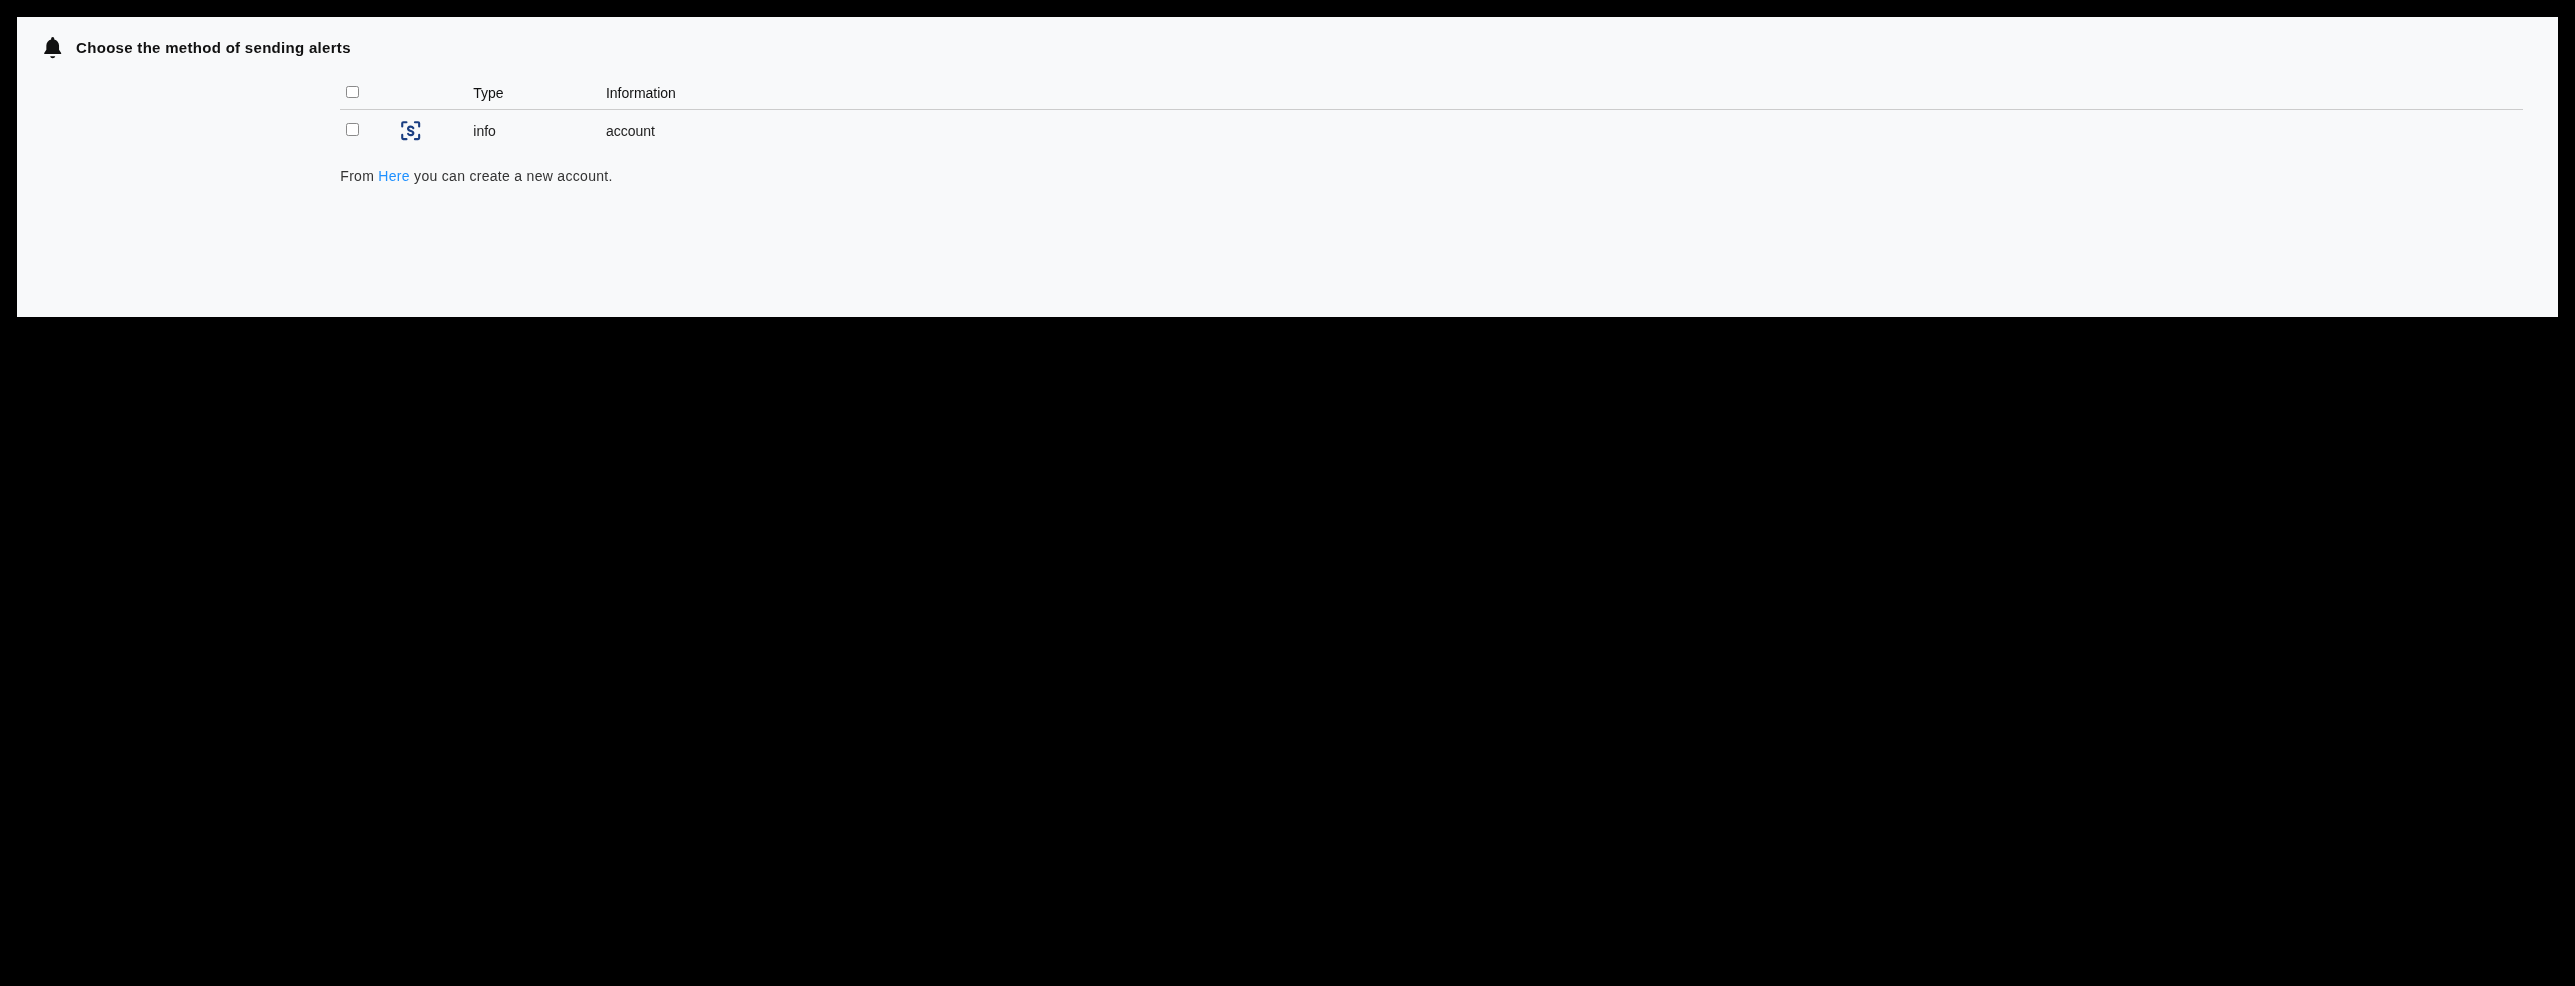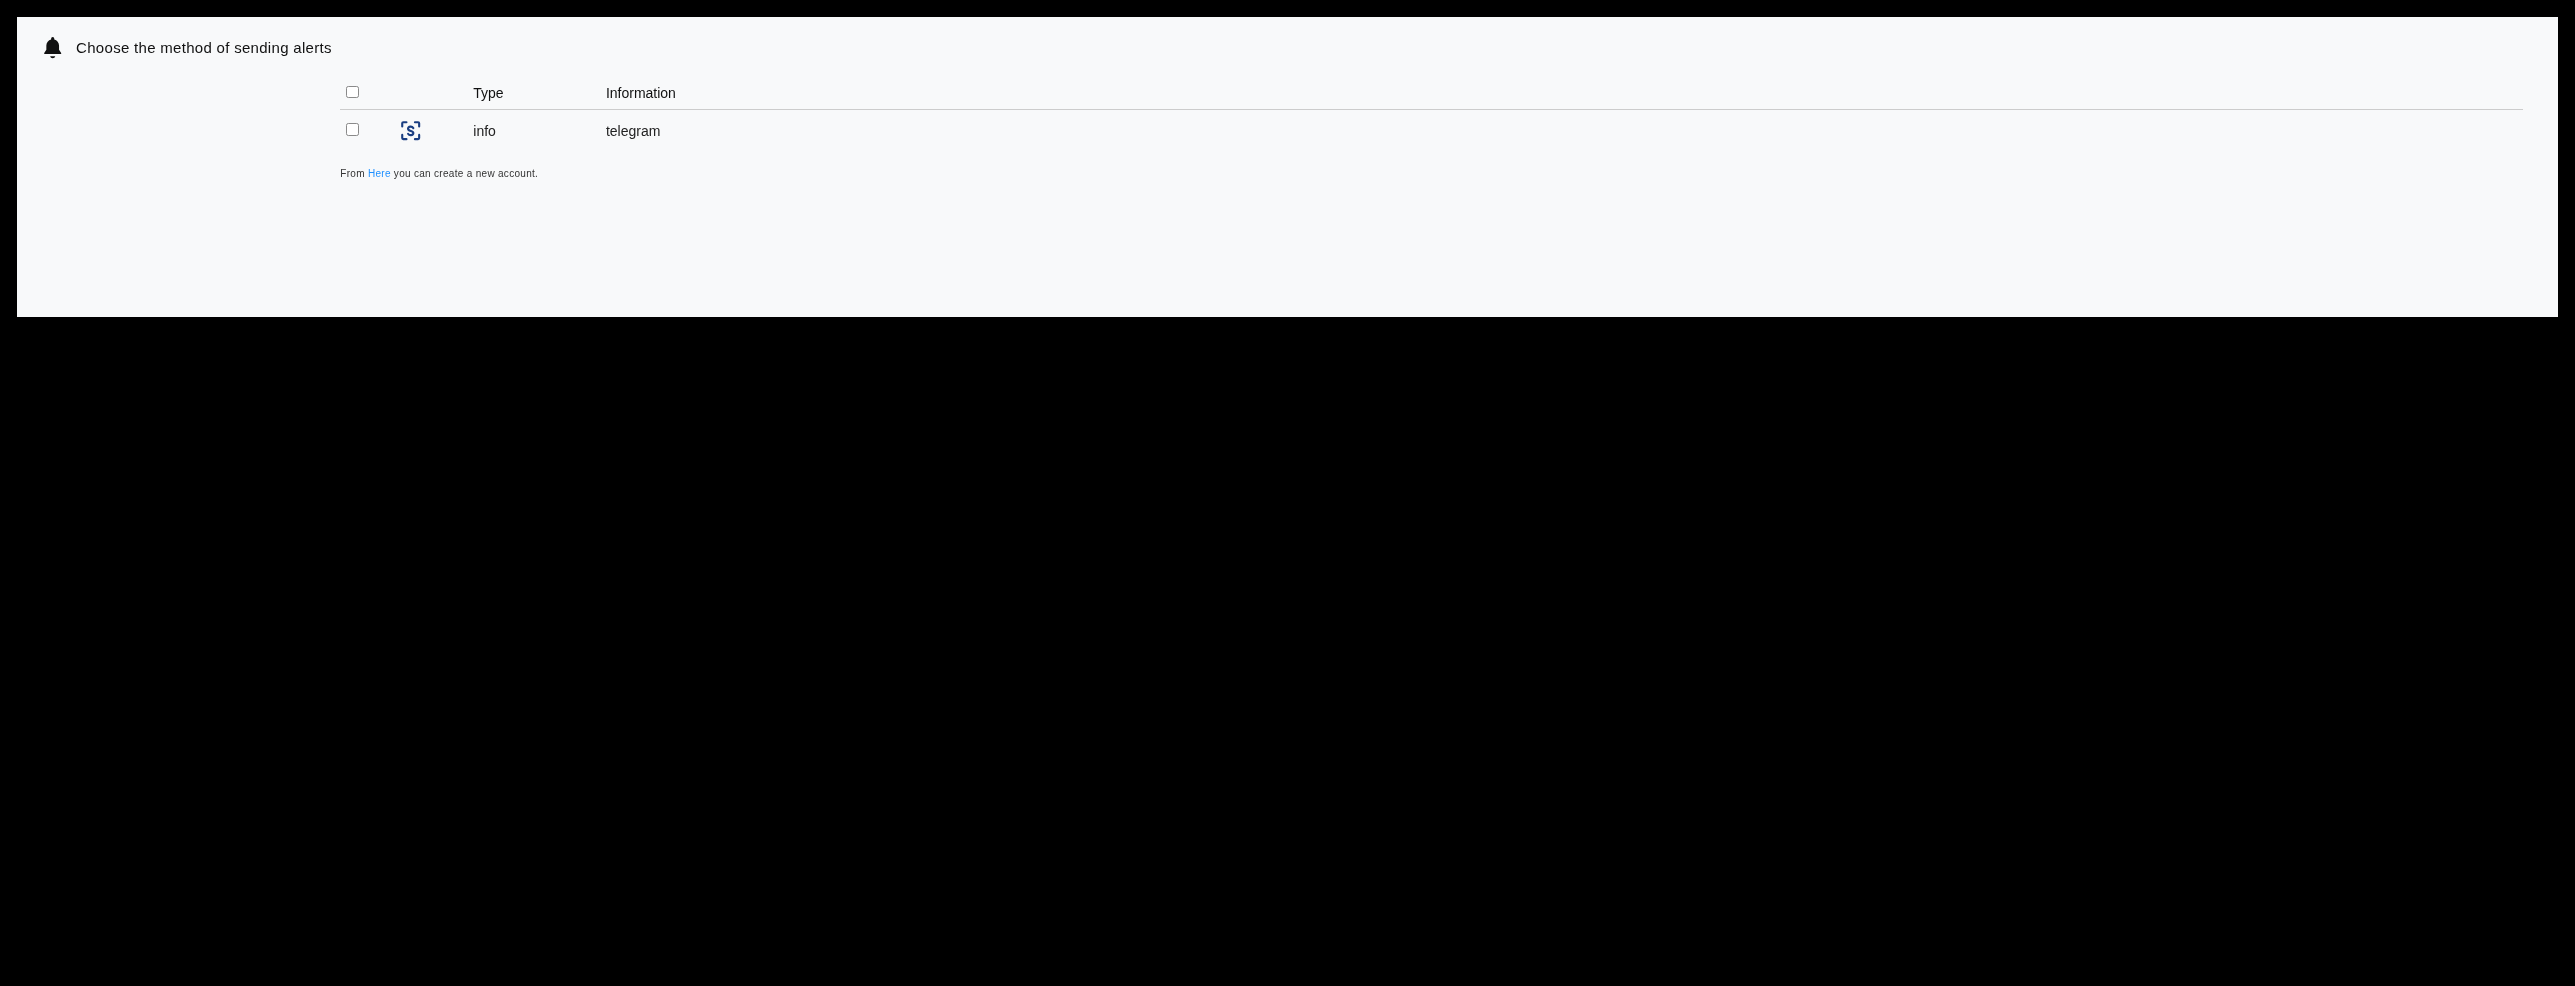--- a/index.html
+++ b/index.html
@@ -32,21 +32,21 @@
     align-items: center;
     gap: 10.4px;
     margin-bottom: 17.3px;
   }
   .header .bell {
     width: 25.4px;
     height: 25.4px;
     flex: 0 0 auto;
   }
   .header .title {
-    font-weight: normal;
+    font-weight: bold;
     font-size: 15px;
     letter-spacing: 0.3px;
     color: #111;
   }
 
   .table-wrap {
     margin-left: 300px;
     margin-right: 11.5px;
   }
 
@@ -81,21 +81,21 @@
   }
 
   .row-icon svg {
     width: 25.4px;
     height: 25.4px;
     display: block;
   }
 
   .footer-line {
     margin-top: 16px;
-    font-size: 10px;
+    font-size: 14px;
     color: #333;
     letter-spacing: 0.3px;
   }
   .footer-line .here-link {
     color: #1e90ff;
     cursor: pointer;
   }
 </style>
 </head>
 <body>
@@ -132,21 +132,21 @@
             <td class="icn"><span class="row-icon">
               <svg viewBox="0 0 24 24" fill="none" stroke="#1a3e82" stroke-width="2" stroke-linejoin="round" stroke-linecap="round">
                 <path d="M4 8V5a1 1 0 0 1 1-1h3"></path>
                 <path d="M20 8V5a1 1 0 0 0-1-1h-3"></path>
                 <path d="M4 16v3a1 1 0 0 0 1 1h3"></path>
                 <path d="M20 16v3a1 1 0 0 1-1 1h-3"></path>
                 <path d="M14.5 9.5c-.6-.9-1.6-1.4-2.7-1.3-1.3.1-2.3.9-2.3 2 0 2.7 5 1.4 5 4 0 1.1-1 1.9-2.3 2-1.1.1-2.1-.4-2.7-1.3"></path>
               </svg>
             </span></td>
             <td class="type">info</td>
-            <td class="info">telegram</td>
+            <td class="info">account</td>
           </tr>
 
 
         </tbody>
       </table>
 
       <div class="footer-line">
         <span>From </span><span class="here-link">Here</span><span> you can create a new account.</span>
       </div>
     </div>

